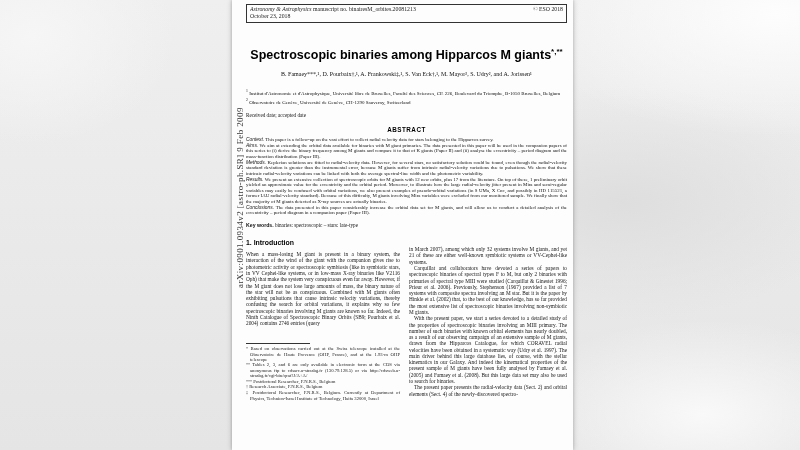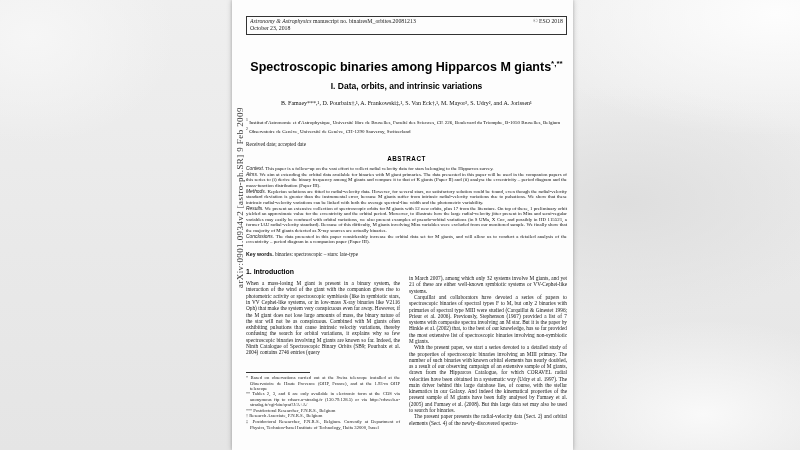--- a/index.html
+++ b/index.html
@@ -24,21 +24,21 @@
     box-shadow:0 0 6px rgba(0,0,0,0.20), -1px 0 2px rgba(0,0,0,0.10), 1px 0 2px rgba(0,0,0,0.08);
     overflow:hidden;
   }
   .arxiv-watermark{
     position:absolute; left:1px; top:62px; height:272px; width:13px;
     display:flex; align-items:center; justify-content:center;
     writing-mode:vertical-rl; transform:rotate(180deg);
     font-family:"Liberation Serif", serif;
     font-size:9px; letter-spacing:0.4px; color:#3a3a3a; white-space:nowrap;
   }
-  .content{ position:absolute; left:14px; top:16px; width:321px; }
+  .content{ position:absolute; left:14px; top:4px; width:321px; }
   .header-box{
     border:0.7px solid #333; padding:1px 3px 1.5px 3px;
     font-size:5.8px; line-height:7.2px; color:#222;
   }
   .hb-row{ display:flex; justify-content:space-between; white-space:nowrap; overflow:hidden; }
   .hb-italic{ font-style:italic; }
   .title{
     margin-top:22px; text-align:center;
     font-family:"Liberation Sans", sans-serif; font-weight:bold;
     font-size:12.5px; line-height:14px; color:#000;
@@ -93,21 +93,20 @@
           <span><span class="hb-italic">Astronomy &amp; Astrophysics</span><span> manuscript no. binairesM_orbites.20081213</span></span>
           <span>© ESO 2018</span>
         </div>
         <div class="hb-row">
           <span>October 23, 2018</span>
         </div>
       </div>
 
       <div class="title"><span>Spectroscopic binaries among Hipparcos M giants</span><sup>*,**</sup></div>
 
-      <div class="subtitle">I. Data, orbits, and intrinsic variations</div>
 
       <div class="authors">B. Famaey***,¹, D. Pourbaix†,¹, A. Frankowski‡,¹, S. Van Eck†,¹, M. Mayor², S. Udry², and A. Jorissen¹</div>
 
       <div class="affiliations">
         <div class="aff"><sup>1</sup> <span>Institut d'Astronomie et d'Astrophysique, Université libre de Bruxelles, Faculté des Sciences, CP. 226, Boulevard du Triomphe, B-1050 Bruxelles, Belgium</span></div>
         <div class="aff"><sup>2</sup> <span>Observatoire de Genève, Université de Genève, CH-1290 Sauverny, Switzerland</span></div>
       </div>
 
       <div class="received">Received date; accepted date</div>
 

